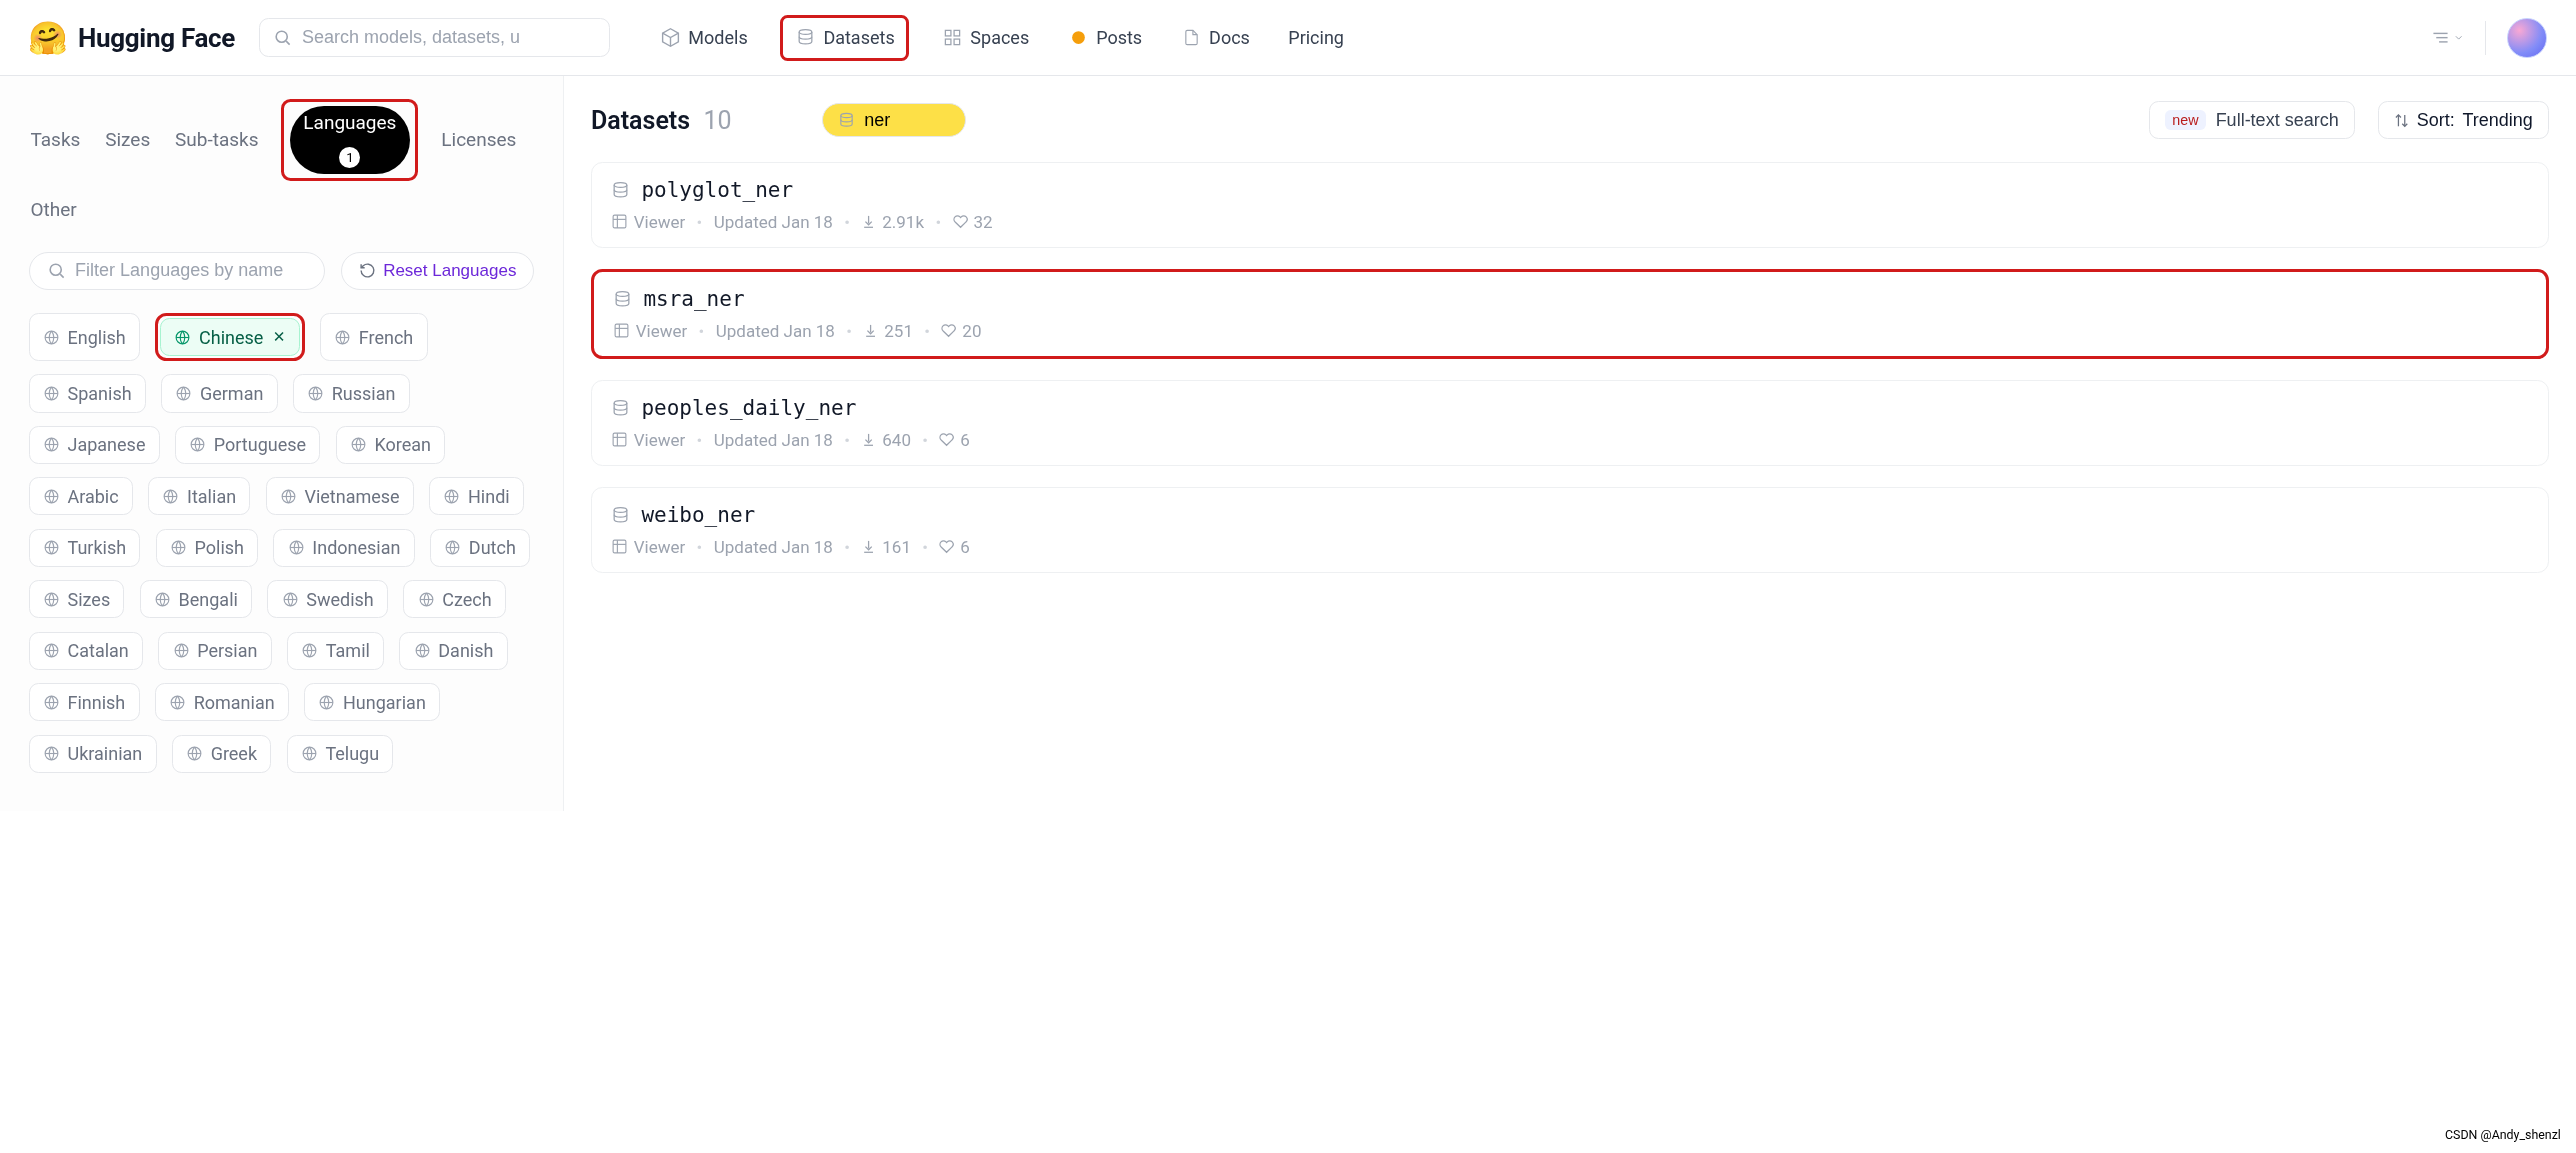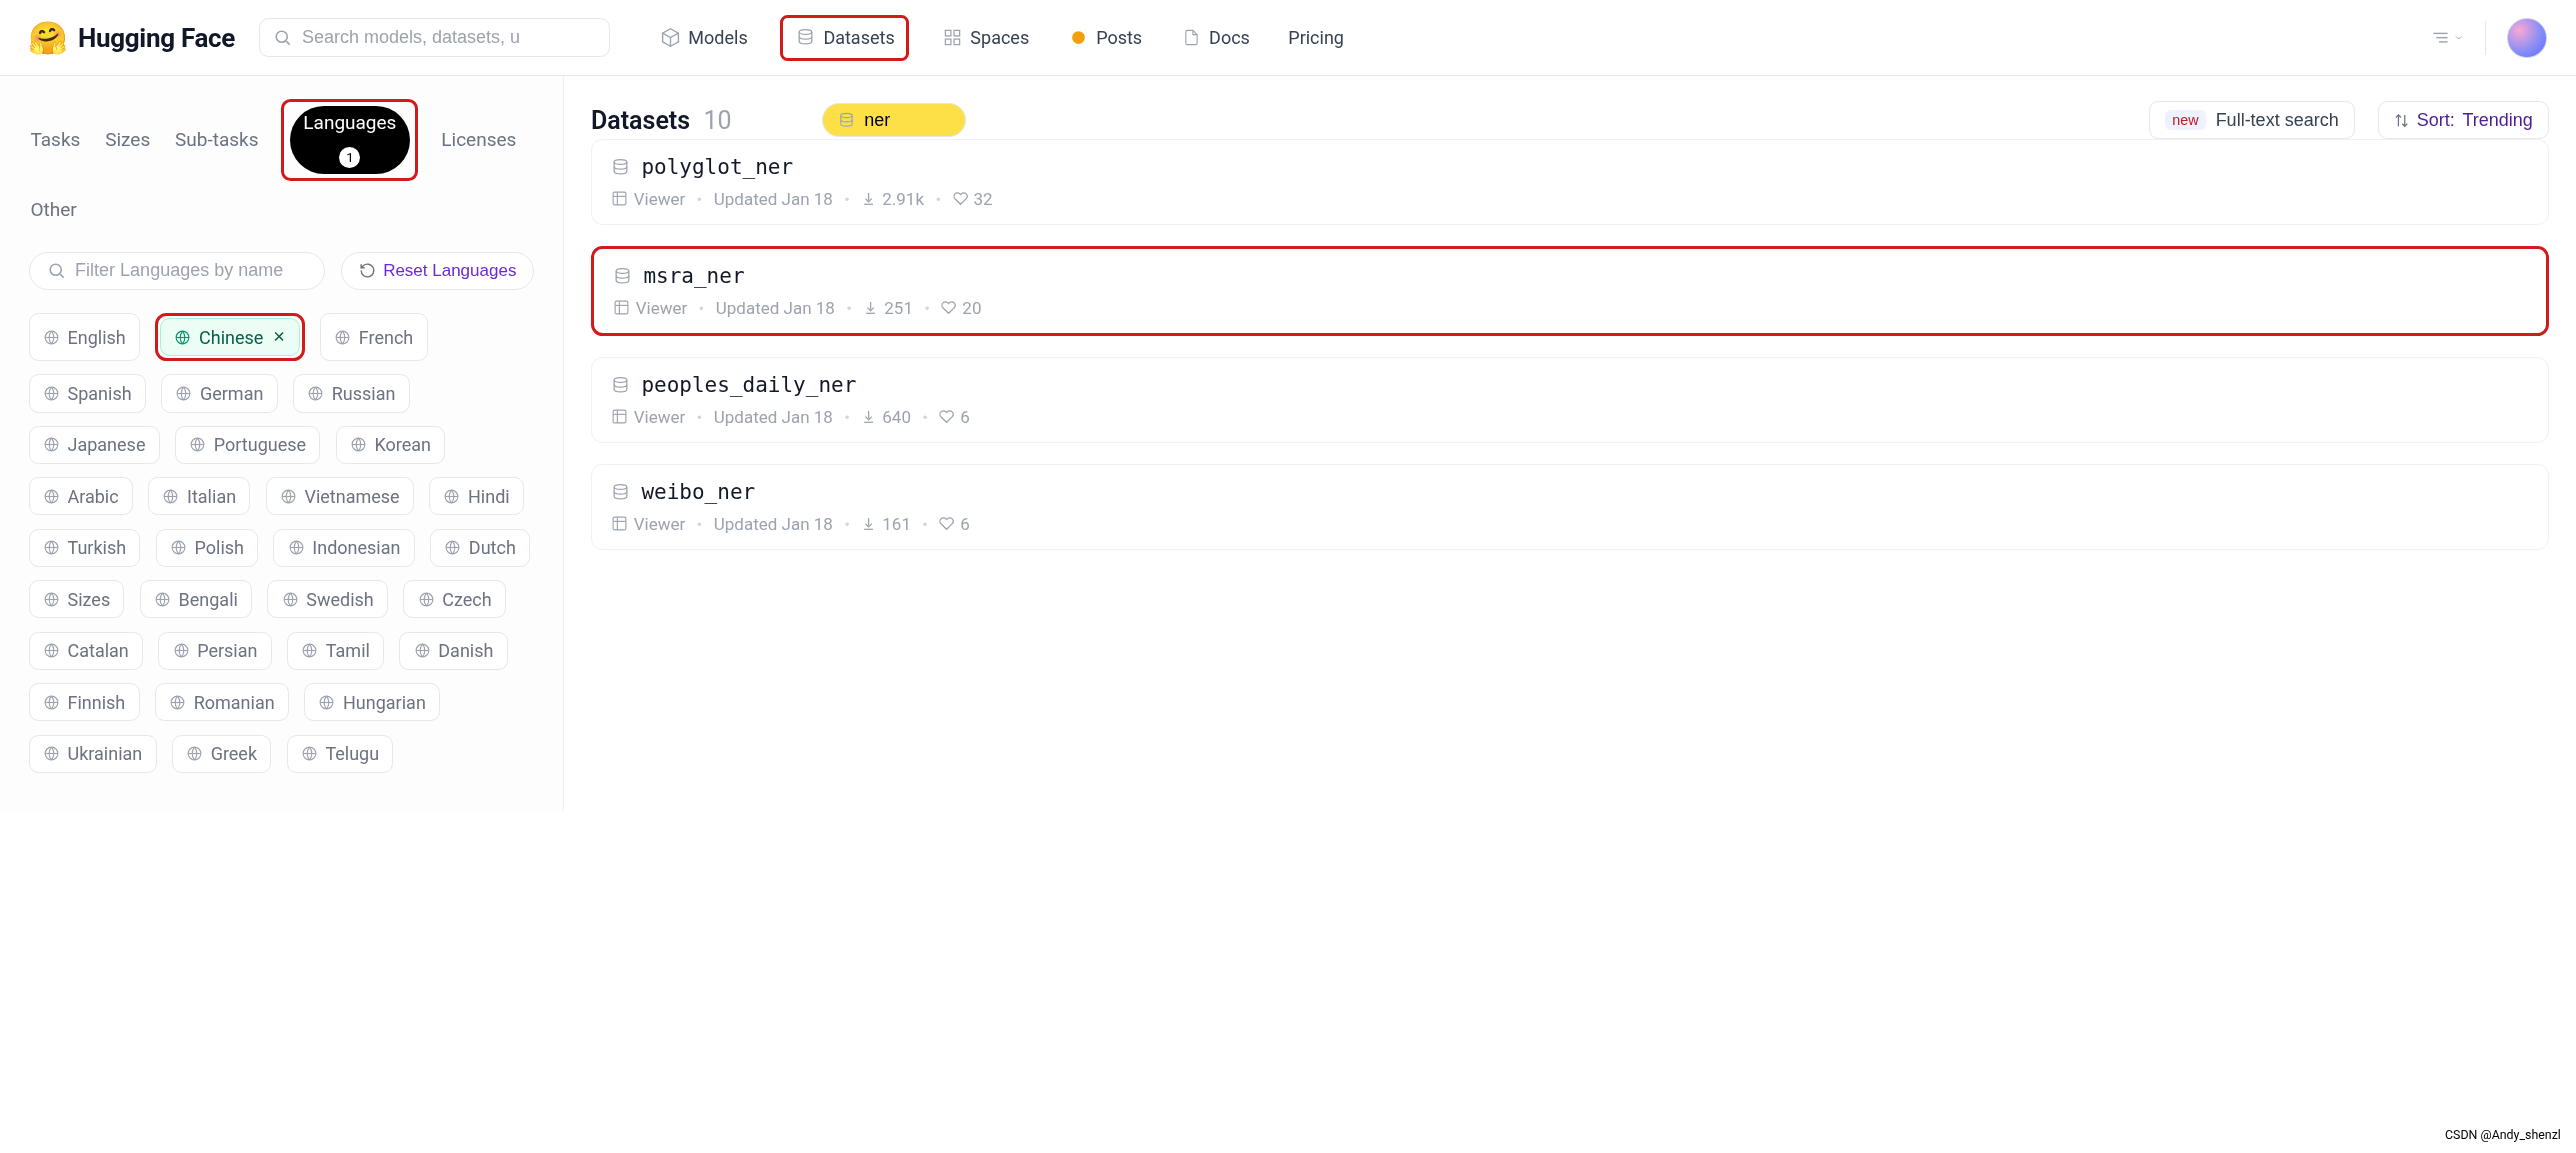--- a/index.html
+++ b/index.html
@@ -293,25 +293,26 @@
   .sort-btn {
     display: inline-flex;
     align-items: center;
     gap: 7.6px;
     border: 1px solid #e5e7eb;
     border-radius: 9.5px;
     padding: 7.6px 15.2px;
     font-size: 18px;
     cursor: pointer;
     background: #fff;
-    color: #4c1d95;
+    color: #0f172a;
   }
 
   
   .cards {
+    margin-top: 23px;
     display: flex;
     flex-direction: column;
     gap: 21px;
   }
   .card {
     border: 1px solid #eef0f2;
     border-radius: 11.4px;
     padding: 15.2px 19px;
     background: #fff;
     cursor: pointer;

